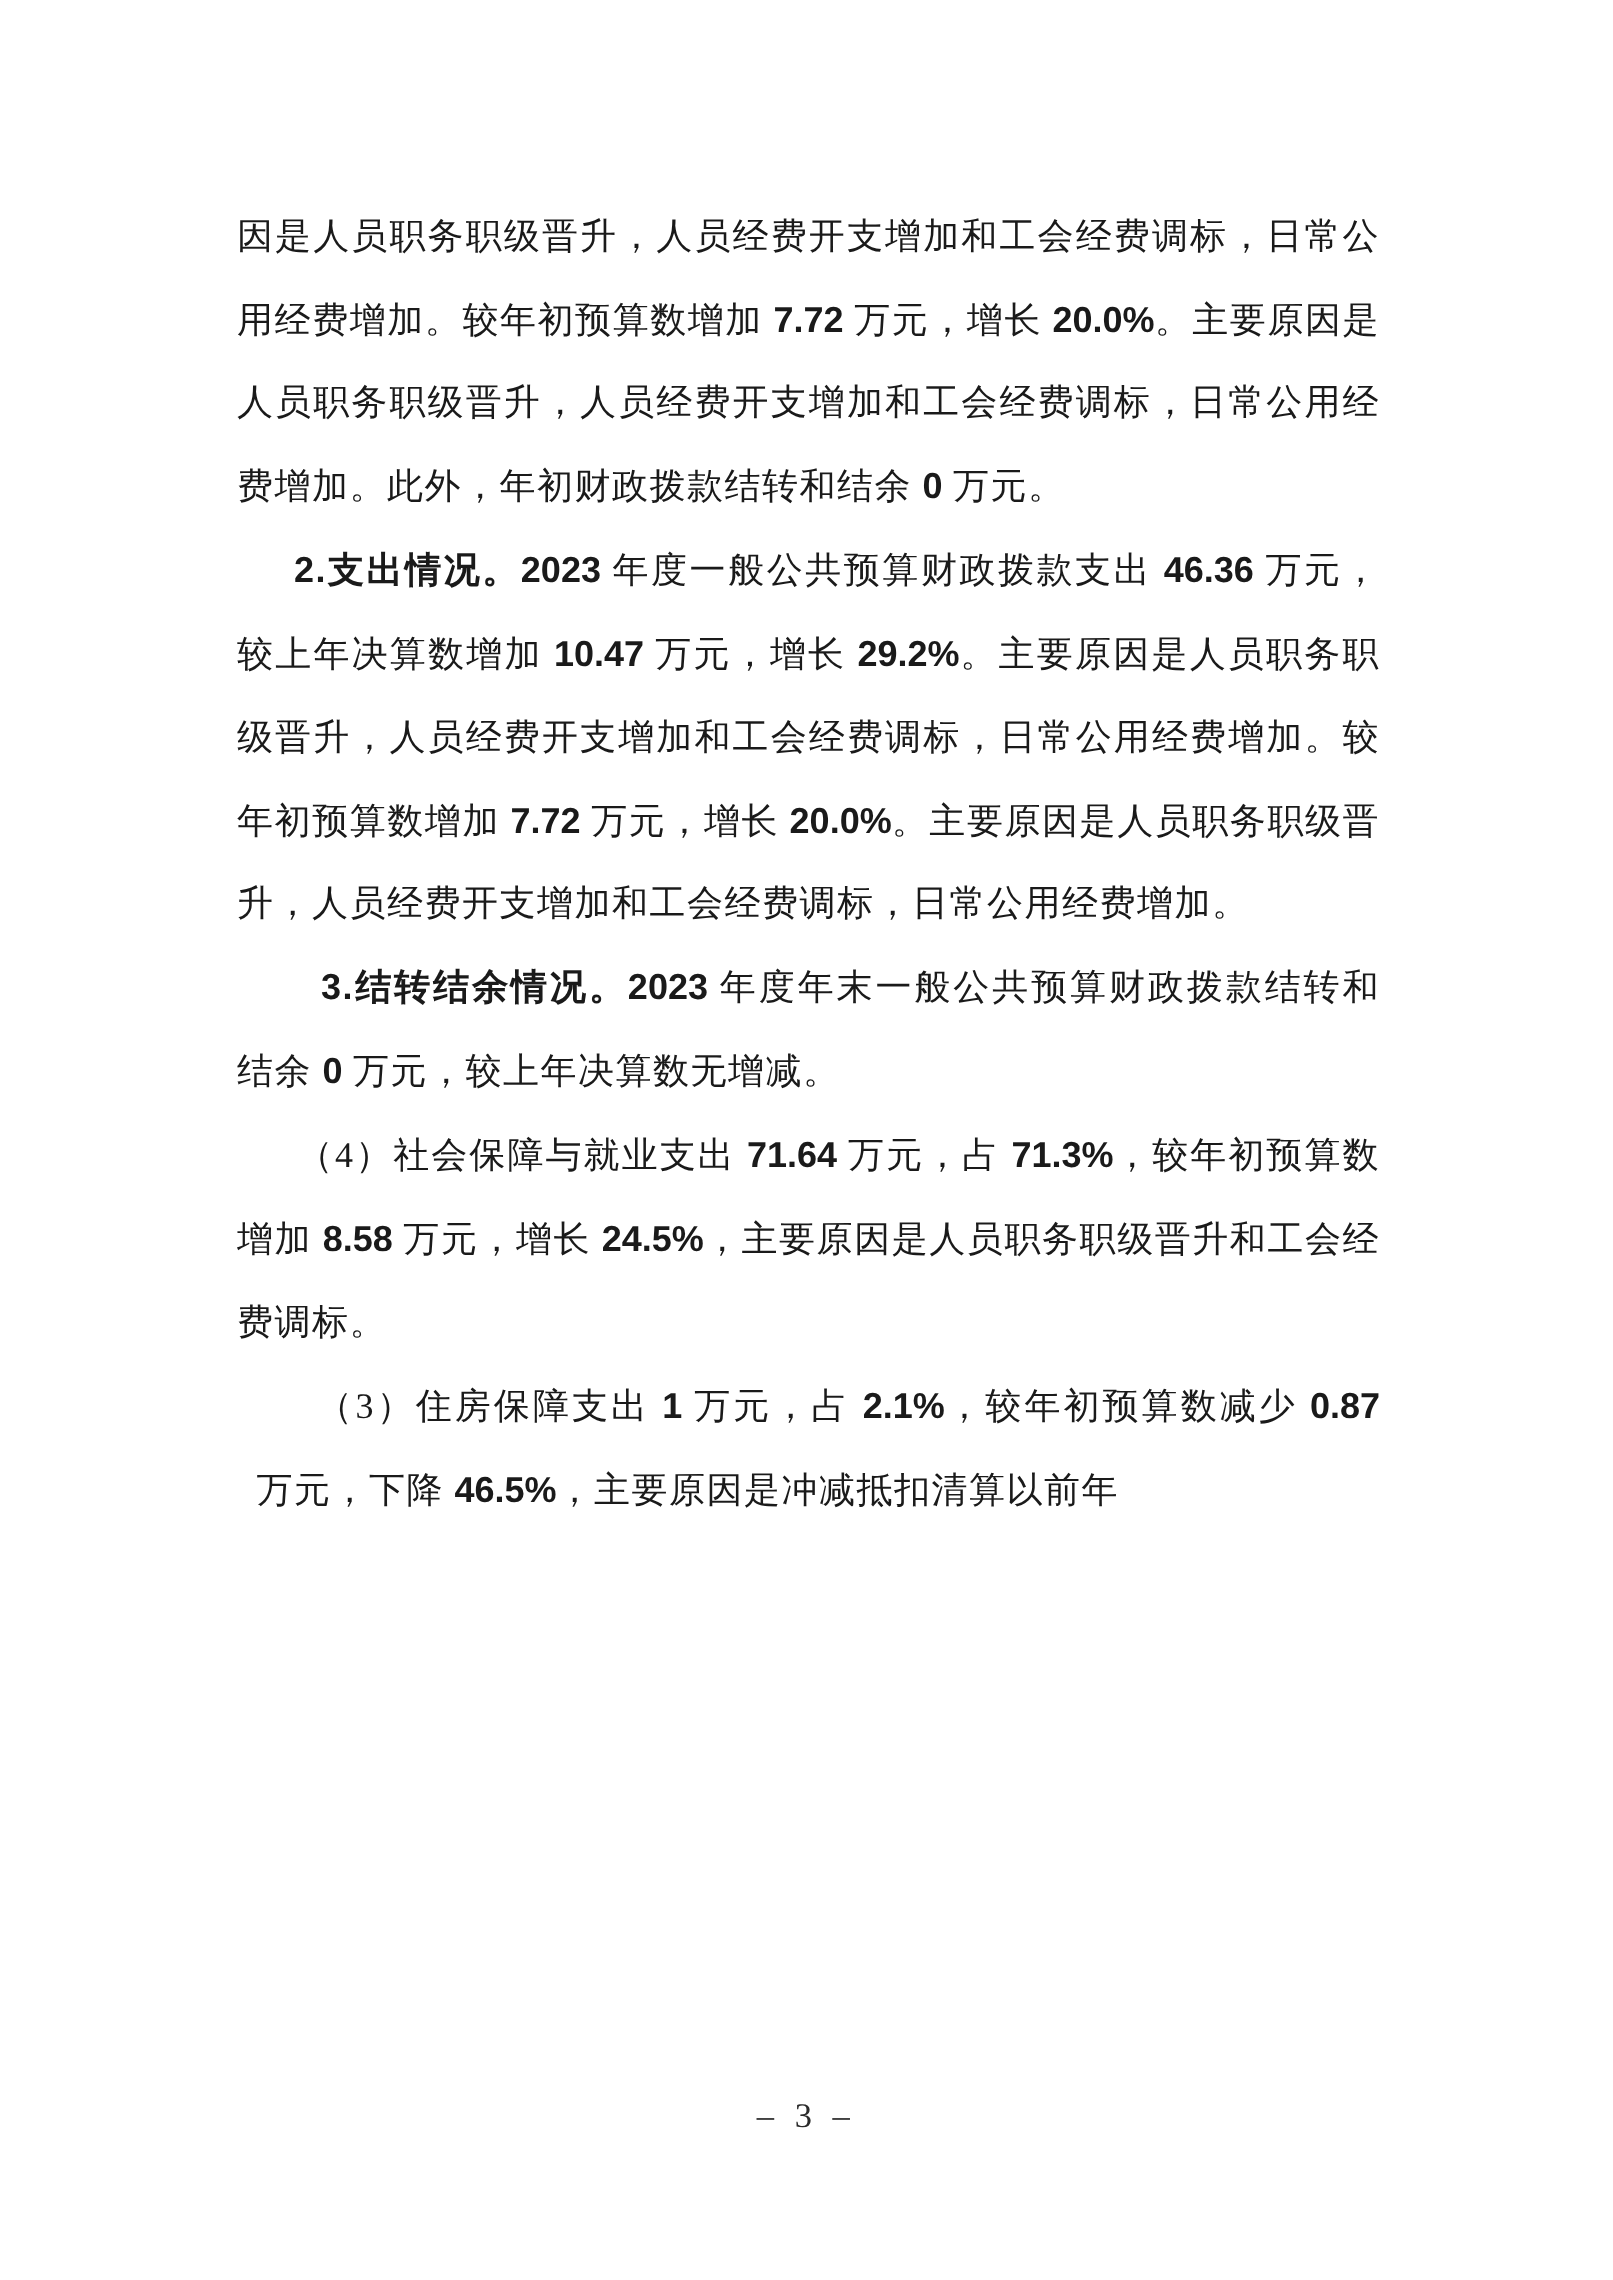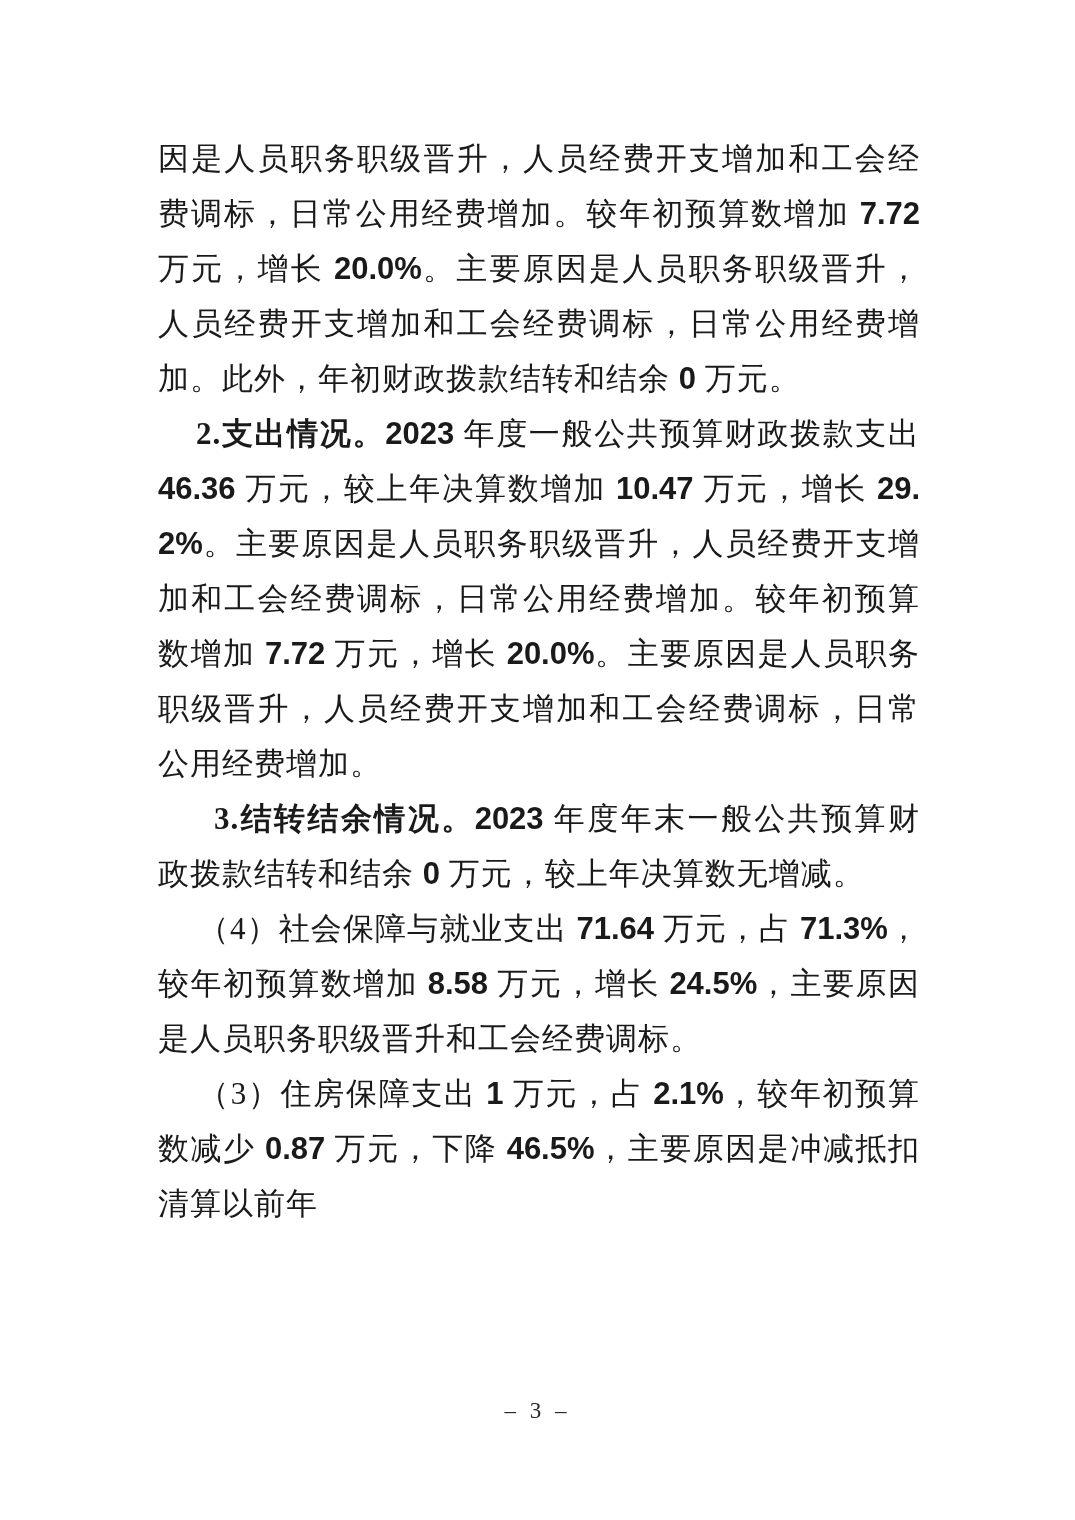--- a/index.html
+++ b/index.html
@@ -19,31 +19,31 @@
     background: #ffffff;
     overflow: hidden;
   }
   .content {
     position: absolute;
     left: 158px;
     top: 131px;
     width: 762px;
   }
   .para {
-    font-size: 31px;
+    font-size: 24px;
     line-height: 55px;
     letter-spacing: 1px;
     text-align: justify;
     text-justify: inter-ideograph;
     word-break: break-all;
   }
   .para span { white-space: pre-wrap; }
   .b {
     font-weight: 700;
-    font-family: Liberation Serif, serif;
+    font-family: Liberation Sans, sans-serif;
   }
   .n {
     font-weight: 700;
     font-family: "Liberation Sans", "DejaVu Sans", sans-serif;
     letter-spacing: 0;
   }
   .footer {
     position: absolute;
     left: 0;
     top: 1398px;
@@ -57,16 +57,16 @@
 </style>
 </head>
 <body>
 
 <div class="page">
   <div class="content" id="doc-content">
       <p class="para" style="text-indent: 0px;"><span>因是人员职务职级晋升，人员经费开支增加和工会经费调标，日常公用经费增加。较年初预算数增加 </span><span class="n">7.72</span><span> 万元，增长 </span><span class="n">20.0%</span><span>。主要原因是人员职务职级晋升，人员经费开支增加和工会经费调标，日常公用经费增加。此外，年初财政拨款结转和结余 </span><span class="n">0</span><span> 万元。</span></p>
       <p class="para" style="text-indent: 38px;"><span class="b">2.支出情况。</span><span class="n">2023</span><span> 年度一般公共预算财政拨款支出 </span><span class="n">46.36</span><span> 万元，较上年决算数增加 </span><span class="n">10.47</span><span> 万元，增长 </span><span class="n">29.2%</span><span>。主要原因是人员职务职级晋升，人员经费开支增加和工会经费调标，日常公用经费增加。较年初预算数增加 </span><span class="n">7.72</span><span> 万元，增长 </span><span class="n">20.0%</span><span>。主要原因是人员职务职级晋升，人员经费开支增加和工会经费调标，日常公用经费增加。</span></p>
       <p class="para" style="text-indent: 56px;"><span class="b">3.结转结余情况。</span><span class="n">2023</span><span> 年度年末一般公共预算财政拨款结转和结余 </span><span class="n">0</span><span> 万元，较上年决算数无增减。</span></p>
       <p class="para" style="text-indent: 40px;"><span>（4）社会保障与就业支出 </span><span class="n">71.64</span><span> 万元，占 </span><span class="n">71.3%</span><span>，较年初预算数增加 </span><span class="n">8.58</span><span> 万元，增长 </span><span class="n">24.5%</span><span>，主要原因是人员职务职级晋升和工会经费调标。</span></p>
-      <p class="para" style="text-indent: 40px;"><span>（3）住房保障支出 </span><span class="n">1</span><span> 万元，占 </span><span class="n">2.1%</span><span>，较年初预算数减少 </span><span class="n">0.87</span><span> 万元，下降 </span><span class="n">46.5%</span><span>，主要原因是冲减抵扣清算以前年</span></p>
+      <p class="para" style="text-indent: 40px; margin-left: 13px;"><span>（3）住房保障支出 </span><span class="n">1</span><span> 万元，占 </span><span class="n">2.1%</span><span>，较年初预算数减少 </span><span class="n">0.87</span><span> 万元，下降 </span><span class="n">46.5%</span><span>，主要原因是冲减抵扣清算以前年</span></p>
     </div>
   <div class="footer">– 3 –</div>
 </div>
 
 </body></html>

